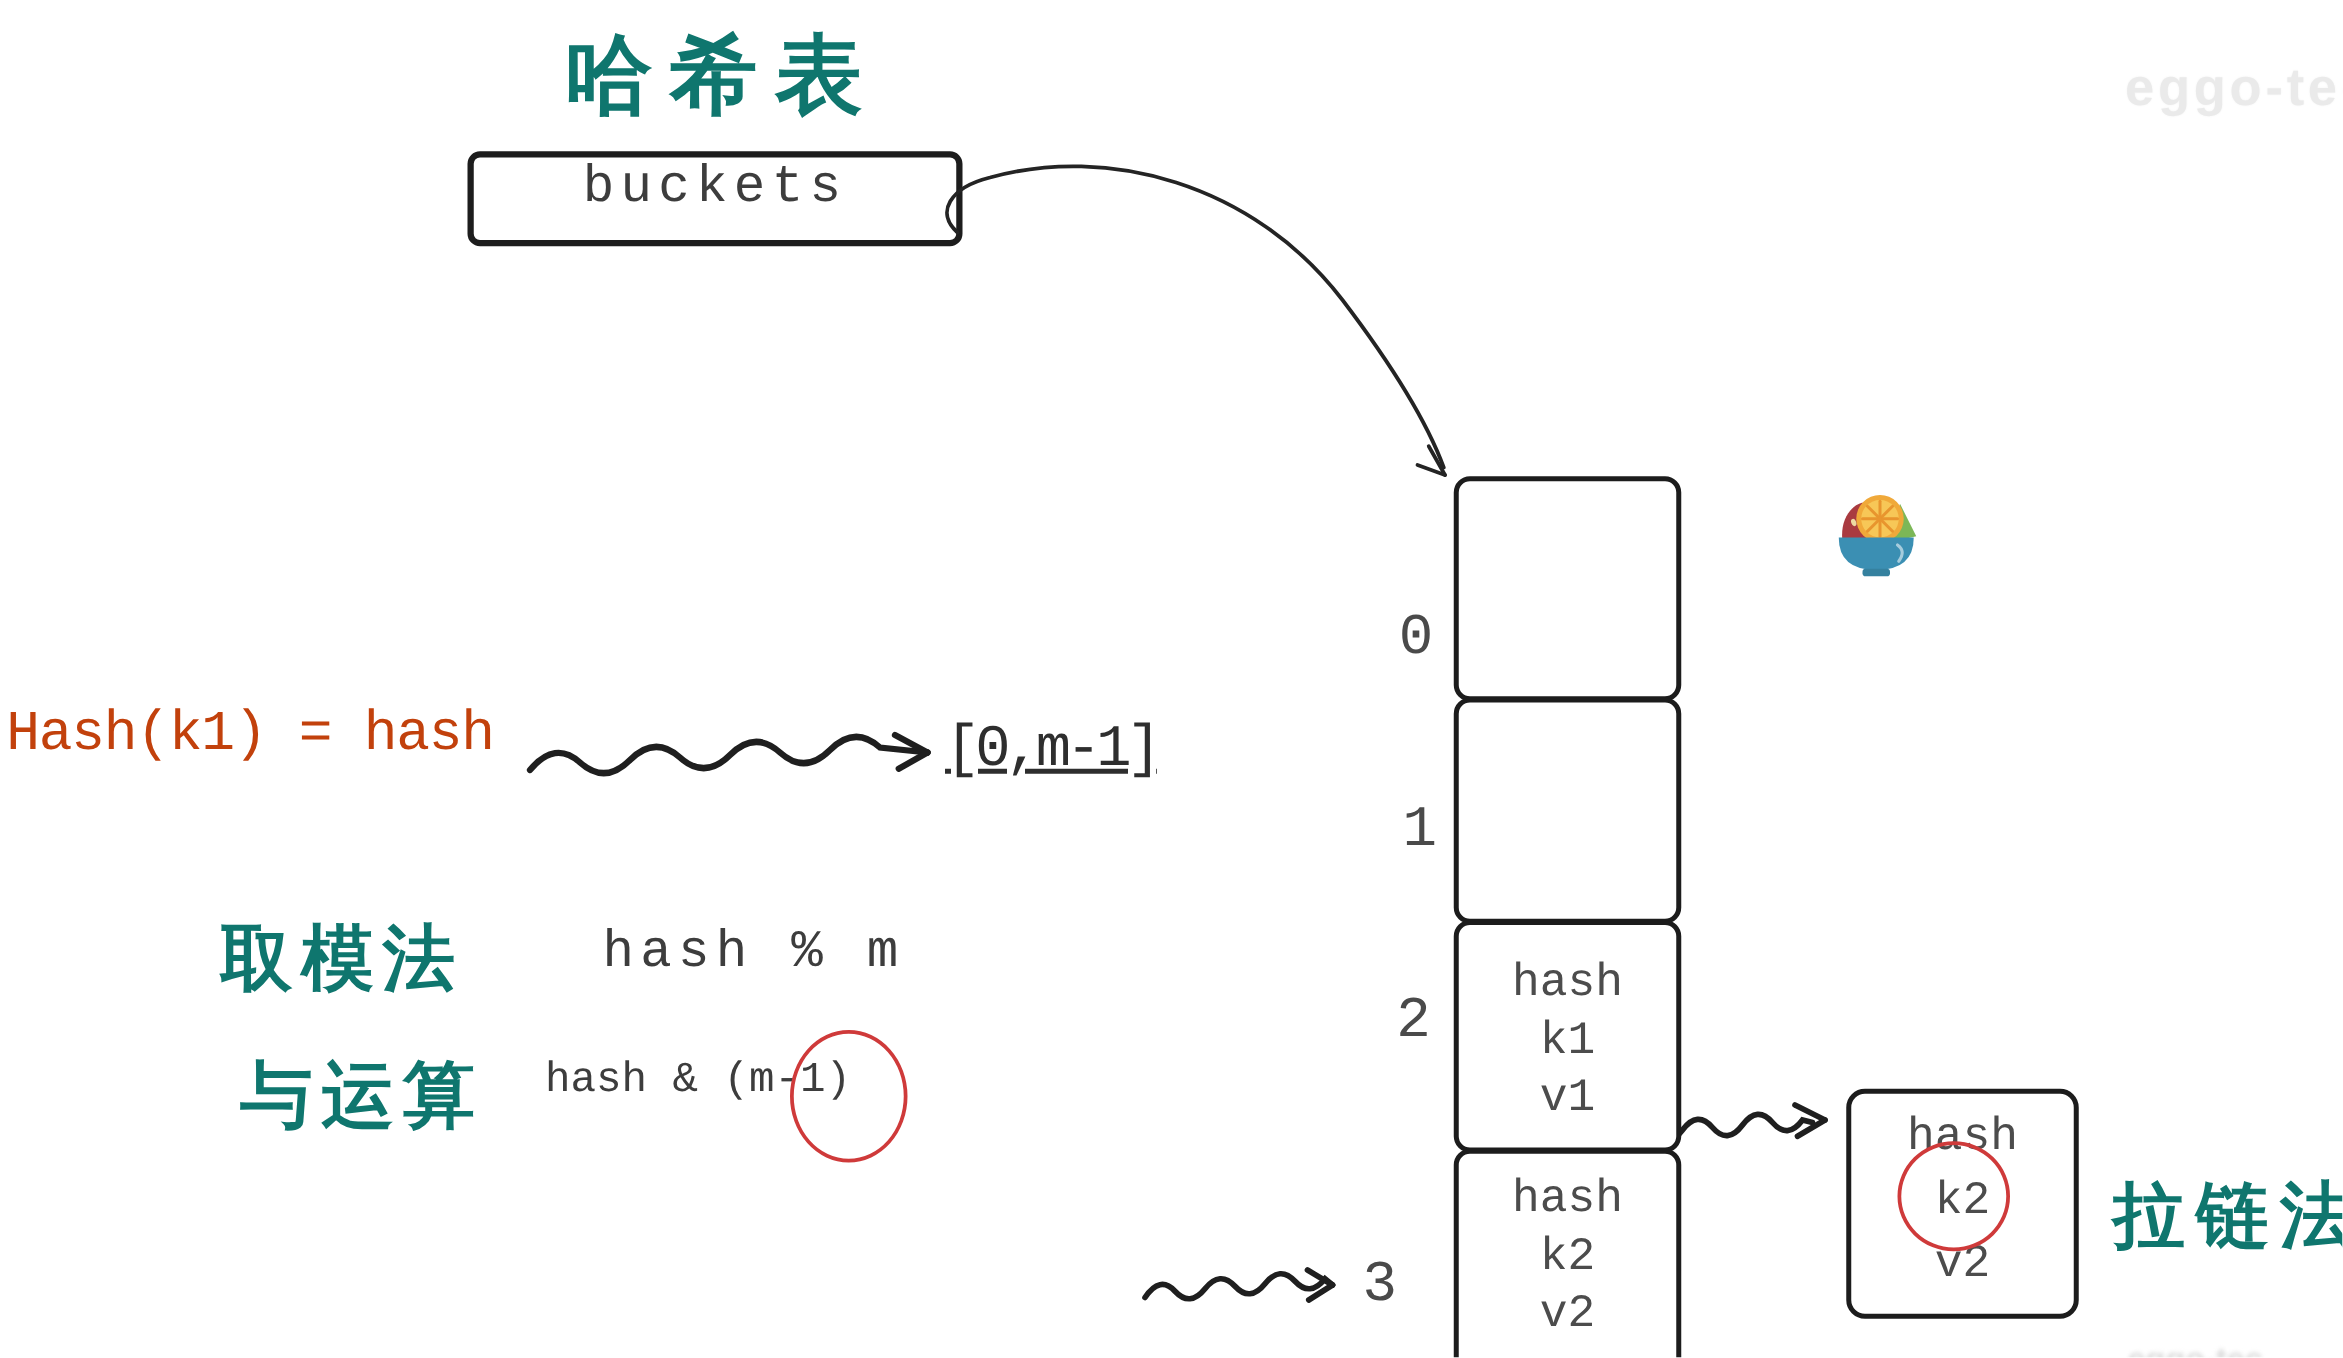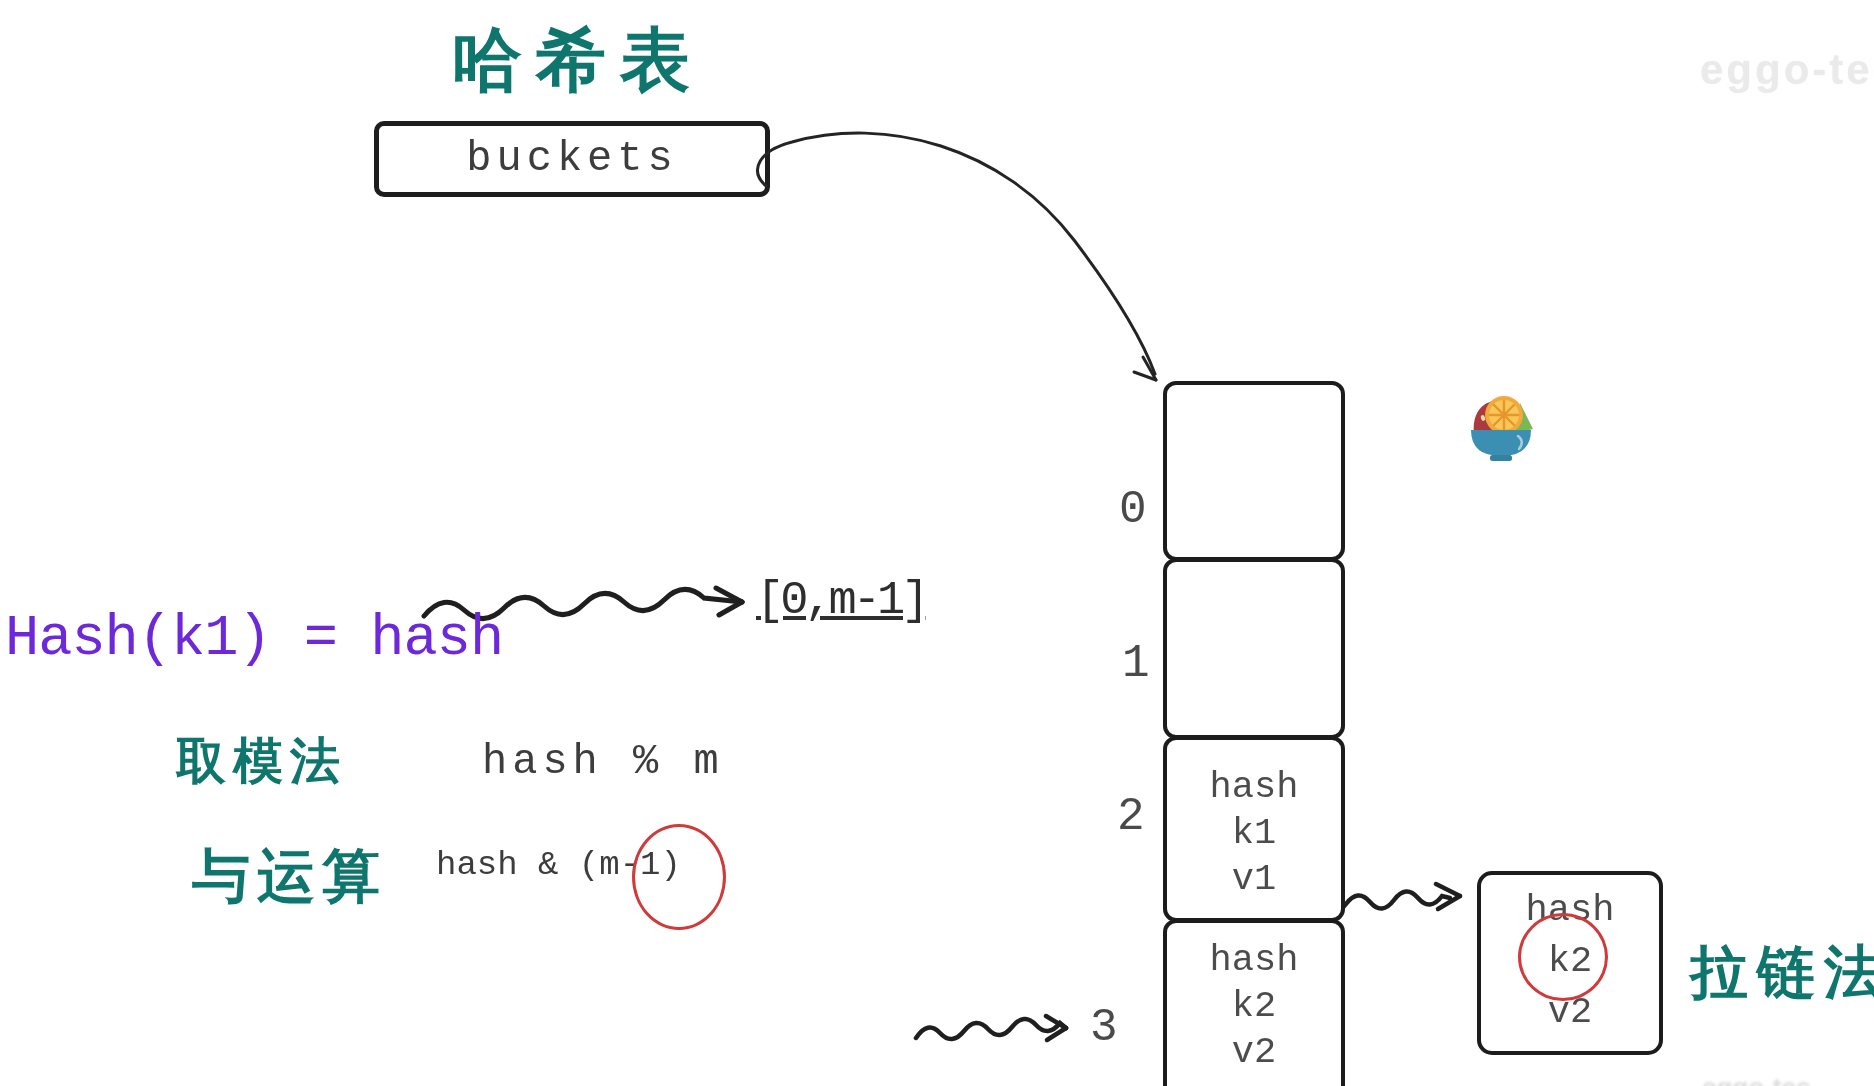--- a/index.html
+++ b/index.html
@@ -36,21 +36,21 @@
   }
   #watermark-bottom {
     left: 1702px; top: 1072px;
     font-size: 26px; font-weight: 700;
     color: #dcdcdc; filter: blur(1.5px);
     white-space: nowrap;
   }
   #buckets-box {
     left: 374px; top: 121px; width: 396px; height: 76px;
     border: 5px solid #1d1d1d; border-radius: 10px;
-    display: flex; align-items: center; justify-content: center;
+    display: flex; align-items: flex-start; justify-content: center;
     background: #fff;
   }
   #buckets-box .label { font-size: 42px; letter-spacing: 5px; }
   .bucket {
     left: 1163px; width: 182px;
     border: 4px solid #1c1c1c; border-radius: 13px;
     background: #fff;
     text-align: center;
   }
   #bucket-0 { top: 381px; height: 180px; }
@@ -59,23 +59,23 @@
   #bucket-3 { top: 919px; height: 195px; padding-top: 14px; }
   .bucket .line { display: block; font-size: 37px; line-height: 46px; color: #4c4c4c; }
   .idx {
     font-family: "Liberation Mono", "DejaVu Sans Mono", monospace;
     color: #4a4a4a; font-size: 46px; white-space: nowrap;
   }
   #idx-0 { left: 1119px; top: 484px; }
   #idx-1 { left: 1122px; top: 638px; }
   #idx-2 { left: 1117px; top: 791px; }
   #idx-3 { left: 1090px; top: 1002px; }
-  #hash-formula { left: 5px; top: 607px; font-size: 57px; letter-spacing: -1px; color: #6d28d9; }
+  #hash-formula { left: 5px; top: 562px; font-size: 45px; letter-spacing: -1px; color: #c2410c; }
   #hash-range   { left: 756px; top: 574px; font-size: 47px; letter-spacing: -4px; color: #2e2e2e; text-decoration: underline; }
-  #mod-label  { left: 176px; top: 728px; font-size: 50px; letter-spacing: 7px; font-family: Liberation Serif, serif; }
+  #mod-label  { left: 176px; top: 728px; font-size: 58px; letter-spacing: 7px; font-family: Liberation Serif, serif; }
   #mod-expr   { left: 482px; top: 738px; font-size: 42px; letter-spacing: 5px; }
   #and-label  { left: 172px; top: 838px; font-size: 58px; letter-spacing: 7px; margin-left: 20px; }
   #and-expr   { left: 436px; top: 846px; font-size: 34px; }
   #open-label { left: 620px; top: 996px; font-size: 54px; letter-spacing: 3px; }
   #chain-node {
     left: 1477px; top: 871px; width: 186px; height: 184px;
     border: 4px solid #1c1c1c; border-radius: 15px;
     background: #fff; text-align: center; padding-top: 10px;
   }
   #chain-node .line { display: block; font-size: 37px; line-height: 51px; color: #4c4c4c; }

